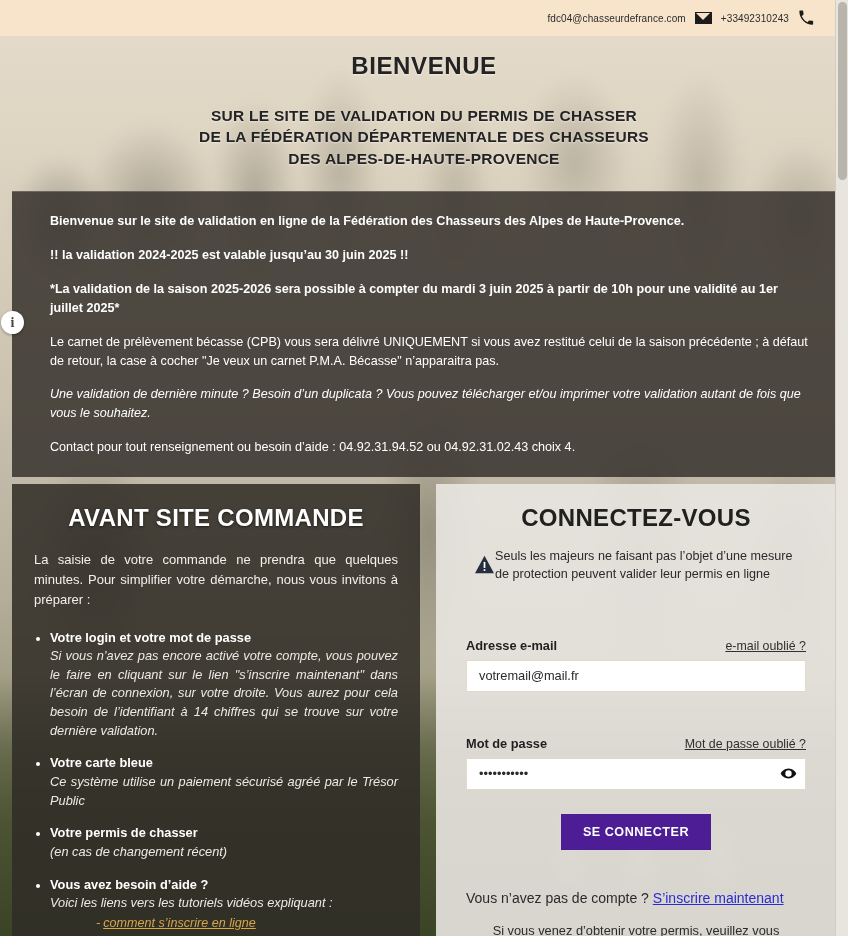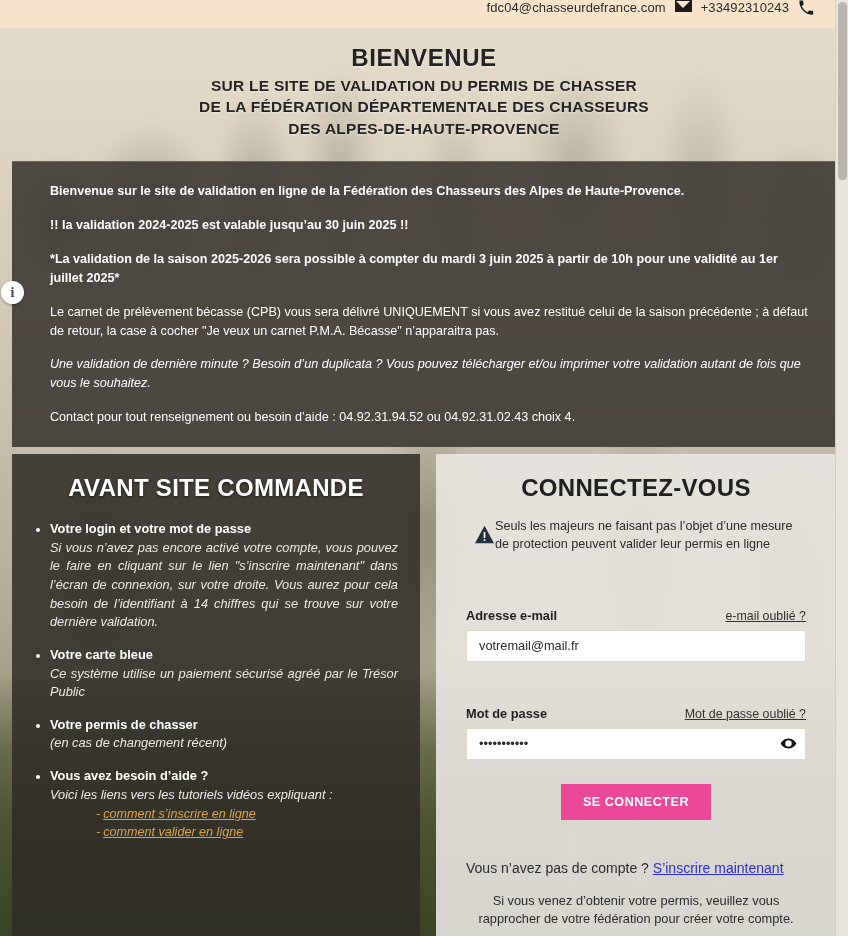--- a/index.html
+++ b/index.html
@@ -74,27 +74,28 @@
     background:
       radial-gradient(ellipse 26px 60px at 570px 110px, rgba(150,148,138,0.50), rgba(150,148,138,0) 72%),
       radial-gradient(ellipse 26px 58px at 640px 116px, rgba(150,148,138,0.46), rgba(150,148,138,0) 72%),
       radial-gradient(ellipse 24px 56px at 720px 118px, rgba(150,148,138,0.42), rgba(150,148,138,0) 72%);
     filter: blur(5px);
   }
 
   
   .topbar {
     position: relative;
-    height: 28px;
+    height: 36px;
     background: #f7e4cb;
     display: flex;
+    align-items: center;
     justify-content: flex-end;
     gap: 9px;
     padding-right: 34px;
-    font-size: 13px;
+    font-size: 10px;
     color: #2c2c2c;
     z-index: 5;
   }
   .topbar .tb-text { letter-spacing: .1px; }
   .icon-mail {
     display: inline-block;
     width: 17px; height: 12px;
     background: #1c1c1c;
     position: relative;
     flex: none;
@@ -116,21 +117,21 @@
   
   .hero { padding: 16px 0 14px; text-align: center; }
   .hero h1 {
     font-size: 24px;
     font-weight: 700;
     letter-spacing: .6px;
     color: #232323;
     text-shadow: 0 1px 2px rgba(255,255,255,.55);
   }
   .hero h2 {
-    margin-top: 3px;
+    margin-top: 25px;
     font-size: 15.5px;
     font-weight: 700;
     line-height: 1.38;
     letter-spacing: .25px;
     color: #232323;
     text-shadow: 0 1px 2px rgba(255,255,255,.5);
   }
 
   
   .banner {
@@ -273,21 +274,21 @@
     right: 9px; top: 50%;
     transform: translateY(-50%);
     width: 18px; height: 18px;
     background: none; border: none;
     cursor: pointer;
     padding: 0;
     display: flex; align-items: center; justify-content: center;
   }
   .submit-row { display: flex; justify-content: center; margin-top: 14px; }
   .btn-primary {
-    background: #ec4899;
+    background: #4c1d95;
     color: #ffffff;
     border: none;
     font-family: "Liberation Sans", sans-serif;
     font-size: 12.6px;
     font-weight: 700;
     letter-spacing: .5px;
     padding: 11px 22px;
     cursor: pointer;
   }
   .signup-line {
@@ -365,20 +366,21 @@
       <p class="b-bold">*La validation de la saison 2025-2026 sera possible à compter du mardi 3 juin 2025 à partir de 10h pour une validité au 1er juillet 2025*</p>
       <p>Le carnet de prélèvement bécasse (CPB) vous sera délivré UNIQUEMENT si vous avez restitué celui de la saison précédente ; à défaut de retour, la case à cocher "Je veux un carnet P.M.A. Bécasse" n’apparaitra pas.</p>
       <p class="b-ital">Une validation de dernière minute ? Besoin d’un duplicata ? Vous pouvez télécharger et/ou imprimer votre validation autant de fois que vous le souhaitez.</p>
       <p>Contact pour tout renseignement ou besoin d’aide : 04.92.31.94.52 ou 04.92.31.02.43 choix 4.</p>
     </div>
 
     <div class="cols">
 
       <div class="card-left">
         <h3>AVANT SITE COMMANDE</h3>
+        <div class="lead">La saisie de votre commande ne prendra que quelques minutes. Pour simplifier votre démarche, nous vous invitons à préparer :</div>
 
         <ul class="bullets">
           <li>
             <div class="b-title">Votre login et votre mot de passe</div>
             <div class="b-desc">Si vous n’avez pas encore activé votre compte, vous pouvez le faire en cliquant sur le lien "s’inscrire maintenant" dans l’écran de connexion, sur votre droite. Vous aurez pour cela besoin de l’identifiant à 14 chiffres qui se trouve sur votre dernière validation.</div>
           </li>
           <li>
             <div class="b-title">Votre carte bleue</div>
             <div class="b-desc">Ce système utilise un paiement sécurisé agréé par le Trésor Public</div>
           </li>

